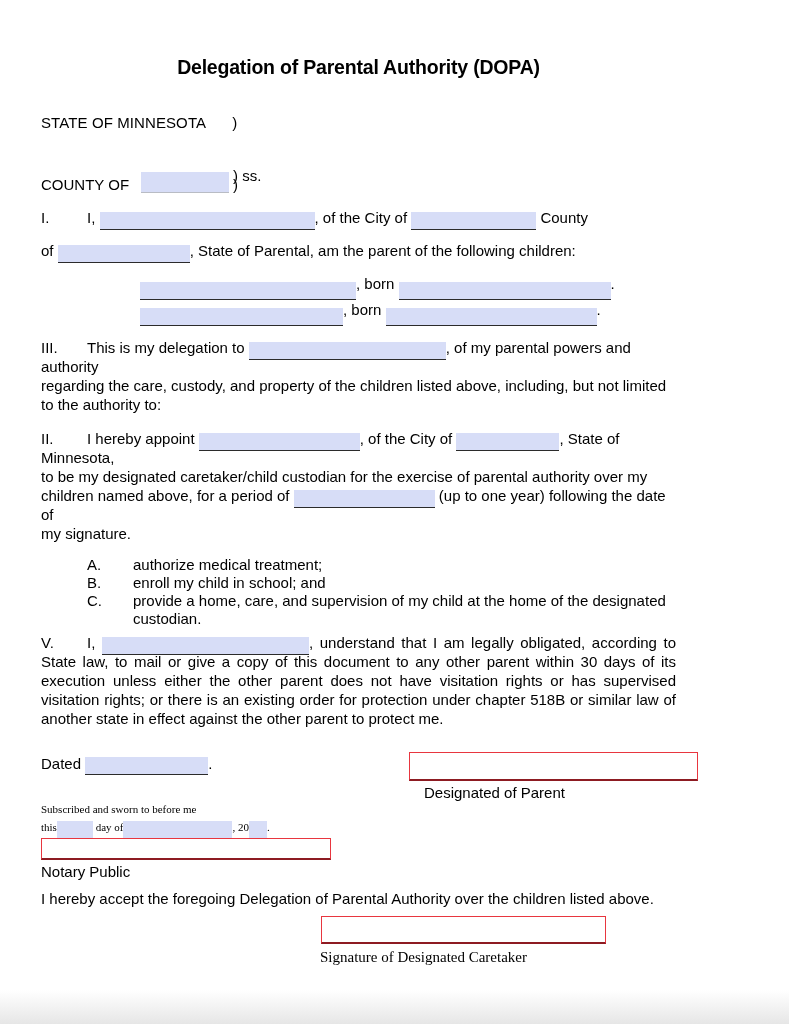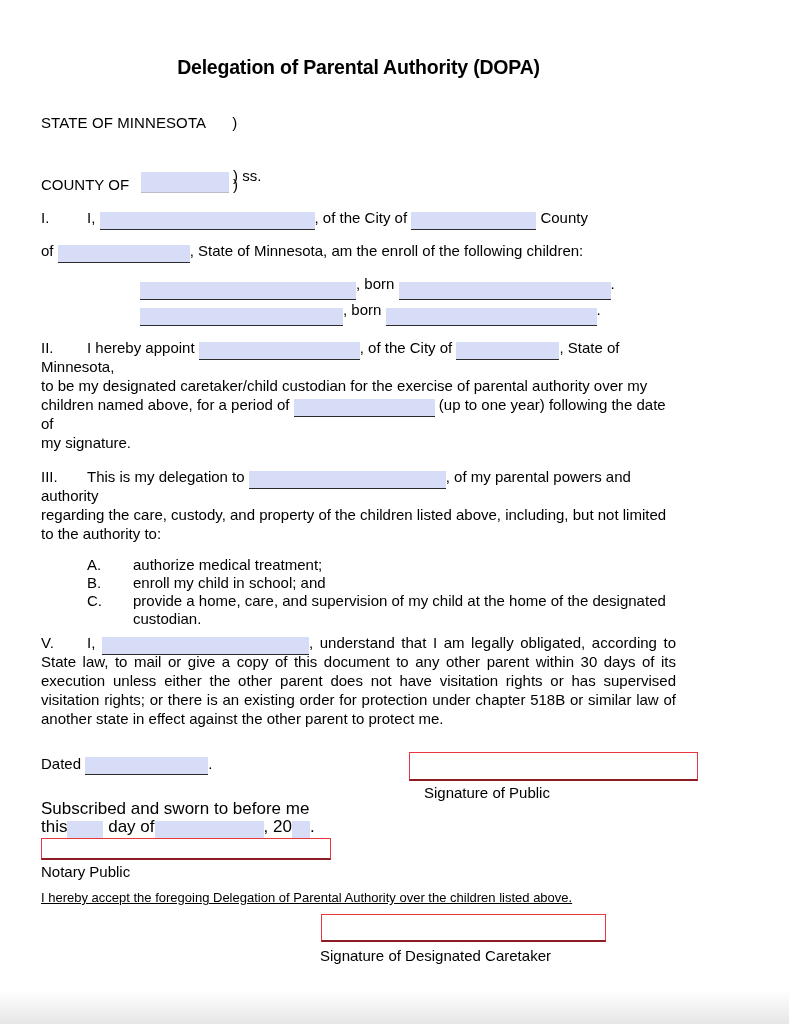--- a/index.html
+++ b/index.html
@@ -138,22 +138,23 @@
   .dated-line {
     position: absolute;
     left: 0;
     top: 4px;
     font-size: 15px;
   }
   .sworn-block {
     position: absolute;
     left: 0;
     top: 50px;
-    font-size: 17px;
+    font-size: 11px;
     line-height: 18px;
+    font-family: Liberation Serif, serif;
   }
   .notary-box {
     position: absolute;
     left: 0;
     top: 88px;
     width: 290px;
     height: 22px;
     border: 1.3px solid #e8363f;
     border-bottom: 2px solid #8d1b22;
     box-sizing: border-box;
@@ -178,22 +179,21 @@
   }
   .parent-sig-caption {
     position: absolute;
     left: 383px;
     top: 34px;
     font-size: 15px;
   }
 
   .accept-line {
     margin-top: 10px;
-    font-size: 13px;
-    text-decoration: underline;
+    font-size: 15px;
   }
   .caretaker-wrap {
     position: relative;
     height: 62px;
     margin-top: 9px;
   }
   .caretaker-box {
     position: absolute;
     left: 280px;
     width: 285px;
@@ -201,20 +201,21 @@
     border: 1.3px solid #e8363f;
     border-bottom: 2px solid #8d1b22;
     box-sizing: border-box;
     background: #ffffff;
   }
   .caretaker-caption {
     position: absolute;
     left: 279px;
     top: 33px;
     font-size: 15px;
+    font-family: Liberation Serif, serif;
   }
 
   
   .footer {
     position: relative;
     margin-top: 15px;
     height: 40px;
   }
   .logo {
     position: absolute;
@@ -257,54 +258,54 @@
 
   <div class="sec">
     <span class="sec-num">I.</span><span>I,</span>
     <span class="fld" style="width:215px;"></span><span>, of the City of</span>
     <span class="fld" style="width:125px;"></span>
     <span>County</span>
   </div>
 
   <div class="sec" style="margin-top:14px;">
     <span>of</span>
-    <span class="fld" style="width:132px;"></span><span>, State of Minnesota, am the enroll of the following children:</span>
+    <span class="fld" style="width:132px;"></span><span>, State of Parental, am the parent of the following children:</span>
   </div>
 
   <div class="children-line">
     <div>
       <span class="fld" style="width:216px;"></span><span>, born</span>
       <span class="fld" style="width:212px;"></span><span>.</span>
     </div>
     <div>
       <span class="fld" style="width:203px;"></span><span>, born</span>
       <span class="fld" style="width:211px;"></span><span>.</span>
     </div>
+  </div>
+
+  <div class="sec">
+    <span class="sec-num">III.</span><span>This is my delegation to</span>
+    <span class="fld" style="width:197px;"></span><span>, of my parental powers and authority</span>
+    <div>regarding the care, custody, and property of the children listed above, including, but not limited</div>
+    <div>to the authority to:</div>
   </div>
 
   <div class="sec">
     <span class="sec-num">II.</span><span>I hereby appoint</span>
     <span class="fld" style="width:161px;"></span><span>, of the City of</span>
     <span class="fld" style="width:103px;"></span><span>, State of Minnesota,</span>
     <div>to be my designated caretaker/child custodian for the exercise of parental authority over my</div>
     <div>
       <span>children named above, for a period of</span>
       <span class="fld" style="width:141px;"></span>
       <span>(up to one year) following the date of</span>
     </div>
     <div>my signature.</div>
   </div>
 
-  <div class="sec">
-    <span class="sec-num">III.</span><span>This is my delegation to</span>
-    <span class="fld" style="width:197px;"></span><span>, of my parental powers and authority</span>
-    <div>regarding the care, custody, and property of the children listed above, including, but not limited</div>
-    <div>to the authority to:</div>
-  </div>
-
   <div class="sublist">
     <div class="sublist-row">
       <span class="sublist-letter">A.</span>
       <span class="sublist-text">authorize medical treatment;</span>
     </div>
     <div class="sublist-row">
       <span class="sublist-letter">B.</span>
       <span class="sublist-text">enroll my child in school; and</span>
     </div>
     <div class="sublist-row">
@@ -319,21 +320,21 @@
     <span class="fld" style="width:207px;"></span><span>, understand that I am legally obligated, according to State law, to mail or give a copy of this document to any other parent within 30 days of its execution unless either the other parent does not have visitation rights or has supervised visitation rights; or there is an existing order for protection under chapter 518B or similar law of another state in effect against the other parent to protect me.</span>
   </div>
 
   <div class="sig-area">
     <div class="dated-line">
       <span>Dated</span>
       <span class="fld" style="width:123px;"></span><span>.</span>
     </div>
 
     <div class="parent-sig-box"></div>
-    <div class="parent-sig-caption">Signature of Public</div>
+    <div class="parent-sig-caption">Designated of Parent</div>
 
     <div class="sworn-block">
       <div>Subscribed and sworn to before me</div>
       <div>
         <span>this</span><span class="fld" style="width:36px;"></span>
         <span>day of</span><span class="fld" style="width:109px;"></span><span>, 20</span><span class="fld" style="width:18px;"></span><span>.</span>
       </div>
     </div>
 
     <div class="notary-box"></div>

